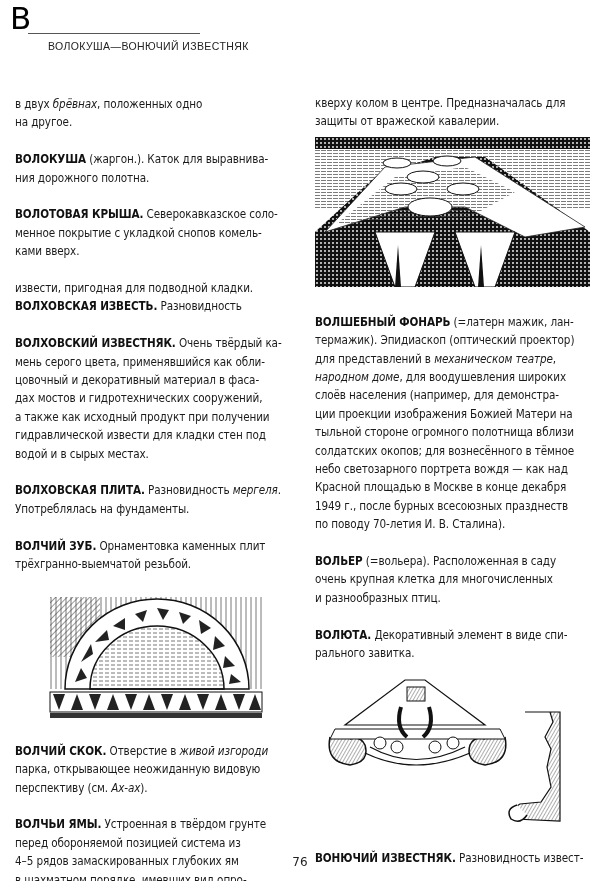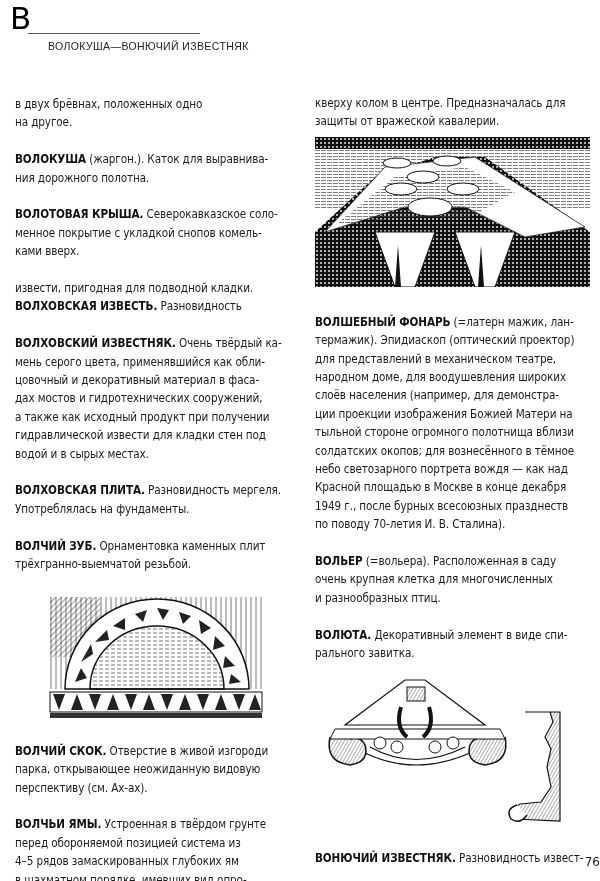--- a/index.html
+++ b/index.html
@@ -5,24 +5,24 @@
   html,body{margin:0;padding:0;background:#fff;}
   body{width:600px;height:881px;position:relative;overflow:hidden;font-family:"DejaVu Sans","Liberation Sans",sans-serif;color:#1a1a1a;}
   .letter{position:absolute;left:10px;top:2px;font-size:31px;line-height:32px;font-weight:400;color:#000;font-family:"DejaVu Sans",sans-serif;}
   .rule{position:absolute;left:28px;top:33px;width:172px;height:1px;background:#555;}
   .running{position:absolute;left:12px;top:40px;font-size:10.5px;letter-spacing:0.4px;color:#222;font-family:Liberation Sans, sans-serif;margin-left:36px;}
   .col{position:absolute;top:95px;font-size:11.6px;line-height:18.4px;letter-spacing:-0.1px;font-family:"DejaVu Sans Condensed","DejaVu Sans",sans-serif;}
   .col.left{left:15px;width:282px;}
   .col.right{left:315px;width:275px;top:94px;}
   .entry{margin:0 0 18.4px 0;}
   .hw{font-weight:bold;color:#111;}
-  .it{}
+  .it{font-style:italic;}
   .line{display:block;white-space:nowrap;}
   .fig{position:relative;margin:0 0 18px 0;}
-  .pagenum{position:absolute;left:0;width:600px;top:855px;text-align:right;font-size:12px;color:#222;}
+  .pagenum{position:absolute;left:0;width:600px;top:855px;text-align:center;font-size:12px;color:#222;}
 </style>
 </head>
 <body>
 
 <div class="letter">В</div>
 <div class="rule"></div>
 <div class="running">ВОЛОКУША—ВОНЮЧИЙ ИЗВЕСТНЯК</div>
 
 <div class="col left">
   <div class="entry">

